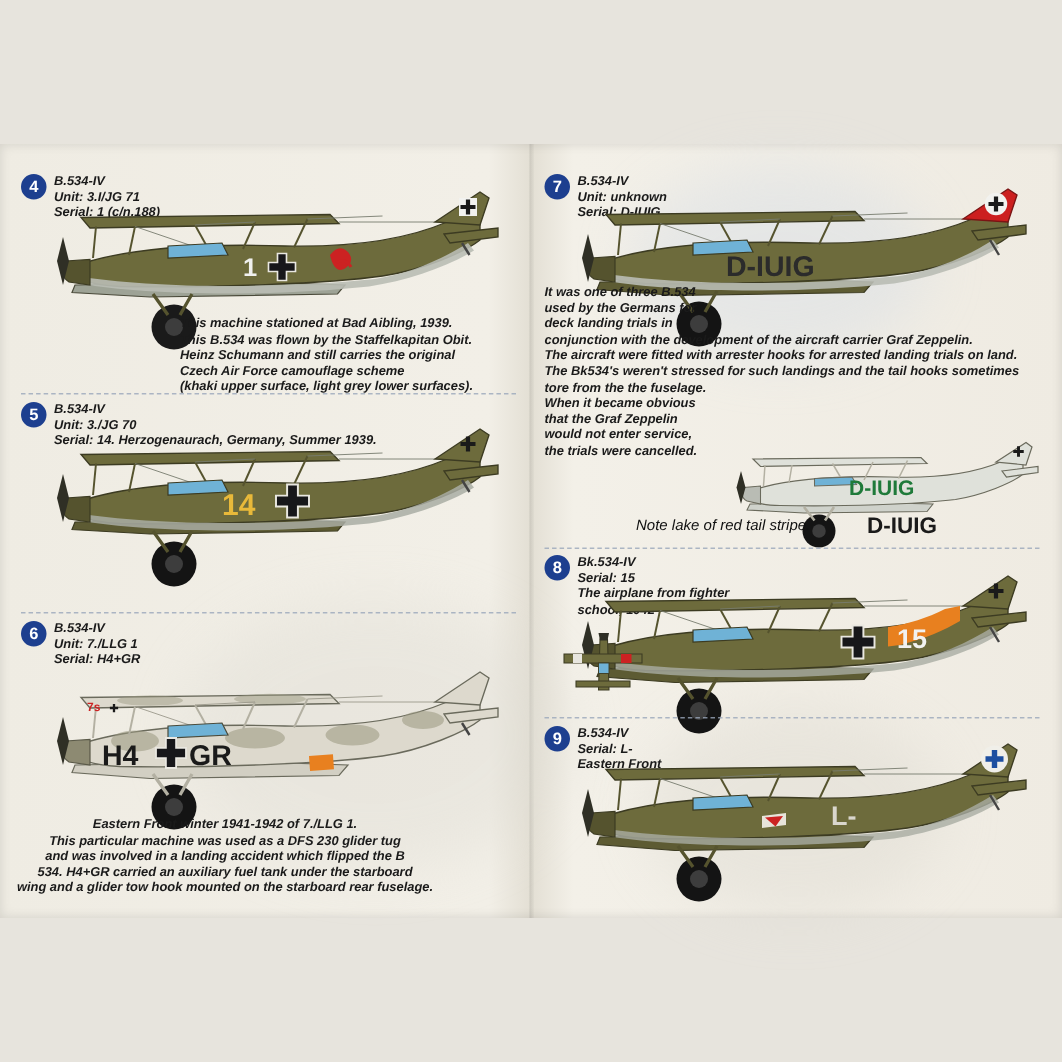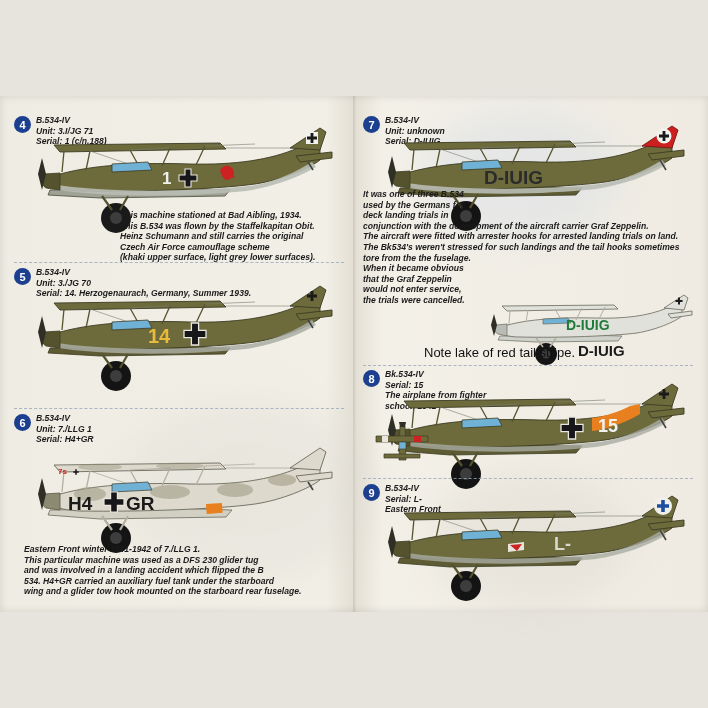--- a/index.html
+++ b/index.html
@@ -40,21 +40,21 @@
   }
   .cap{
     position:absolute;font-style:italic;font-size:8.6px;line-height:10.6px;
     color:#1a1a1a;font-family:"Liberation Sans", sans-serif;white-space:pre-line;font-weight:bold;
   }
   .sep{position:absolute;height:0;border-top:1px dashed #9aa7bb;opacity:.8;}
 
   
   .plane{position:absolute;}
   svg{display:block;overflow:visible;}
-  .note{position:absolute;font-size:13px;color:#111;}
+  .note{position:absolute;font-style:italic;font-size:10px;color:#111;}
   .bigtext{position:absolute;font-weight:bold;}
 </style>
 </head>
 <body>
 
 <div class="page">
   <div class="band top"></div>
   <div class="band bottom"></div>
   <div class="sheet"></div>
   <div class="fold"></div>
@@ -117,21 +117,21 @@
       <path d="M4,5 q7,-3 10,3" stroke="#cc2222" stroke-width="2" fill="none"></path>
     </g>
 
     <ellipse cx="96" cy="100" rx="15" ry="15" fill="#1a1a1a"></ellipse>
     <ellipse cx="96" cy="100" rx="6" ry="6" fill="#3d3d3d"></ellipse>
     <path d="M82,78 L92,92 M108,78 L100,92" stroke="#55532e" stroke-width="2.2" fill="none"></path>
 
     <path d="M288,44 L293,52" stroke="#444" stroke-width="1.6"></path>
   </svg>
 
-  <div class="cap" style="left:120px;top:210px;width:215px;">This machine stationed at Bad Aibling, 1934.
+  <div class="cap" style="left:120px;top:210px;width:215px;">This machine stationed at Bad Aibling, 1939.
 This B.534 was flown by the Staffelkapitan Obit.
 Heinz Schumann and still carries the original
 Czech Air Force camouflage scheme
 (khaki upper surface, light grey lower surfaces).</div>
   <div class="sep" style="left:14px;top:262px;width:330px;"></div>
 
   <div class="num" style="left:14px;top:268px;">5</div>
   <div class="cap" style="left:36px;top:267px;width:250px;">B.534-IV
 Unit: 3./JG 70
 Serial: 14. Herzogenaurach, Germany, Summer 1939.</div>
@@ -224,21 +224,21 @@
     </g>
     <text x="106" y="78" font-family="Liberation Sans, sans-serif" font-size="19" font-weight="bold" fill="#1a1a1a">GR</text>
 
     <rect x="186" y="72" width="16" height="10" fill="#e8801f" transform="rotate(-4 186 72)"></rect>
     <ellipse cx="96" cy="106" rx="15" ry="15" fill="#141414"></ellipse>
     <ellipse cx="96" cy="106" rx="6" ry="6" fill="#3d3d3d"></ellipse>
     <path d="M82,84 L92,98 M108,84 L100,98" stroke="#b3b0a2" stroke-width="2.2" fill="none"></path>
     <path d="M288,50 L293,58" stroke="#444" stroke-width="1.6"></path>
   </svg>
 
-  <div class="cap" style="left:24px;top:544px;width:300px;">Eastern Front winter 1941-1942 of 7./LLG 1.
+  <div class="cap" style="left:0;top:544px;width:300px;text-align:center;">Eastern Front winter 1941-1942 of 7./LLG 1.
 This particular machine was used as a DFS 230 glider tug
 and was involved in a landing accident which flipped the B
 534. H4+GR carried an auxiliary fuel tank under the starboard
 wing and a glider tow hook mounted on the starboard rear fuselage.</div>
 
   <div class="num" style="left:363px;top:116px;">7</div>
   <div class="cap" style="left:385px;top:115px;width:200px;">B.534-IV
 Unit: unknown
 Serial: D-IUIG</div>
 

